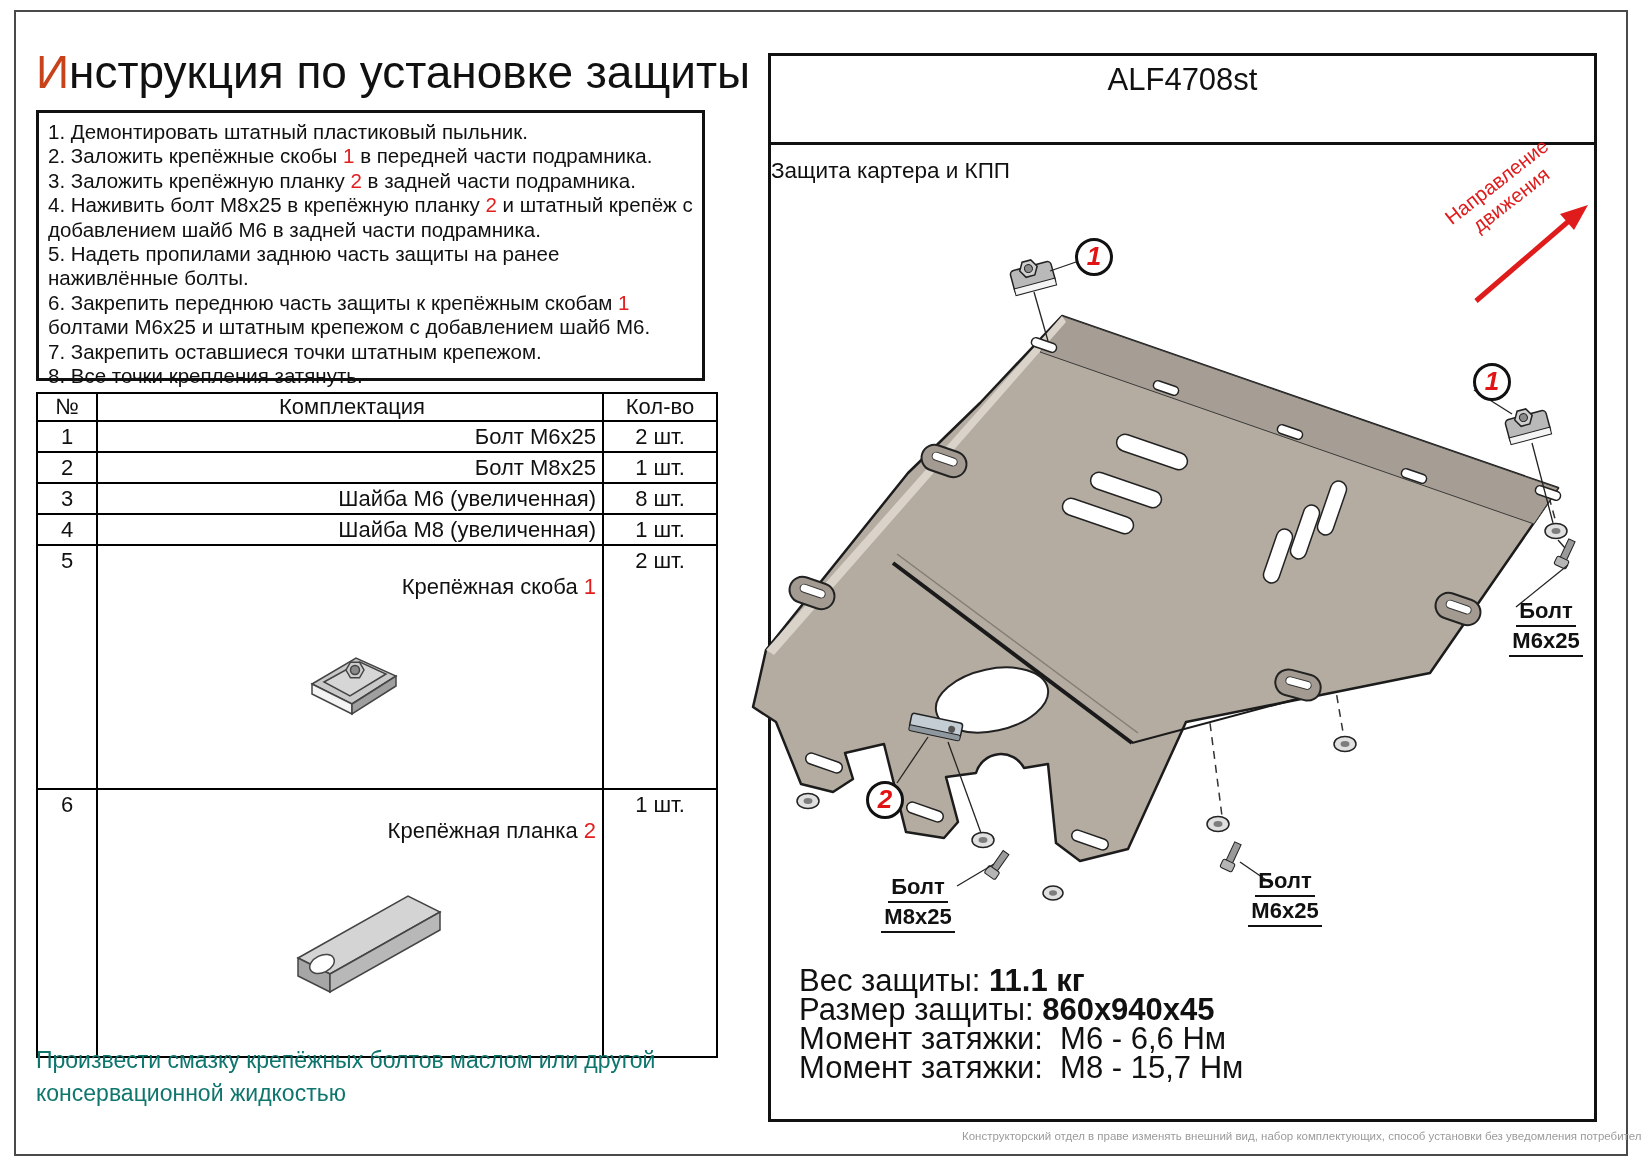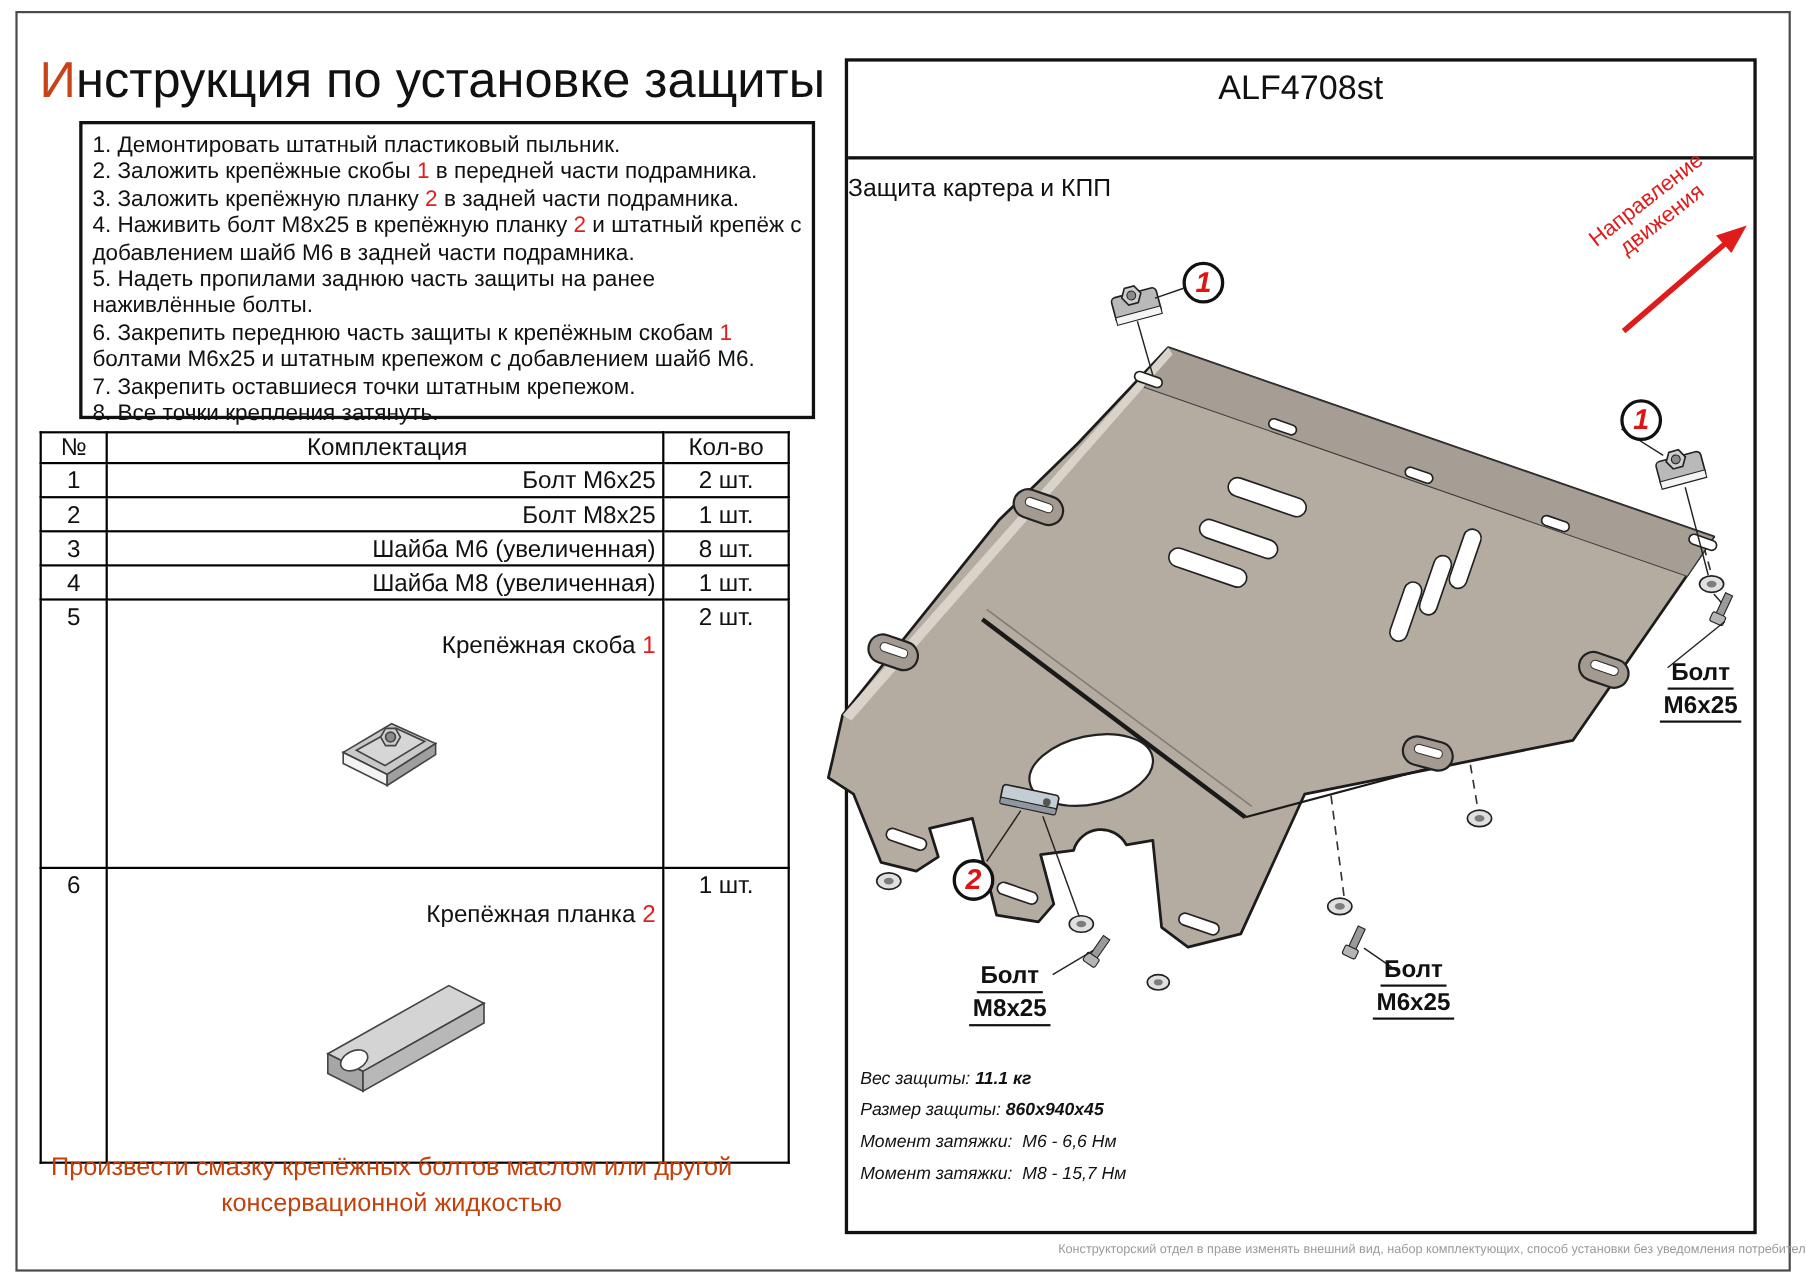--- a/index.html
+++ b/index.html
@@ -3,35 +3,35 @@
 <meta charset="utf-8">
 <style>
   html,body{margin:0;padding:0;background:#fff;width:1642px;height:1168px;overflow:hidden;
     font-family:"Liberation Sans", sans-serif;color:#111;}
   .abs{position:absolute;}
   #page-frame{left:14px;top:10px;width:1610px;height:1142px;border:2px solid #4a4a4a;}
   
   #doc-title{left:36px;top:46px;width:660px;font-size:46px;line-height:52px;white-space:nowrap;}
   #doc-title .tfirst{color:#c8431a;}
   #instruction-box{left:36px;top:110px;width:646px;height:252px;border:3px solid #111;
-    padding:7px 8px 6px 9px;font-size:20.5px;line-height:24.4px;margin-left:36px;}
+    padding:7px 8px 6px 9px;font-size:20.5px;line-height:24.4px;}
   #instruction-box p{margin:0;white-space:pre-wrap;}
   .red{color:#e31e1e;}
   #parts-table{left:36px;top:392px;border-collapse:collapse;}
   #parts-table td,#parts-table th{border:2px solid #000;font-size:22px;font-weight:normal;
     padding:0 6px;white-space:pre-wrap;}
   #parts-table .cnum{width:46px;text-align:center;}
   #parts-table .cname{width:488px;text-align:right;padding-left:10px;}
   #parts-table .cqty{width:100px;text-align:center;}
   #parts-table .rshort td{height:29px;}
   #parts-table .rtall td{vertical-align:top;}
   #parts-table .rtall td{padding-top:2px;}
   .part-img{display:block;}
   
-  #grease-note{left:24px;top:1044px;width:664px;text-align:center;color:#c2410c;
+  #grease-note{left:36px;top:1044px;width:664px;text-align:left;color:#0f766e;
     font-size:23px;line-height:33px;}
   
   #panel{left:768px;top:53px;width:823px;height:1063px;border:3px solid #111;}
   #panel-header{position:absolute;left:0;top:0;width:100%;height:86px;border-bottom:3px solid #111;}
   #panel-code{position:absolute;top:6px;left:0;width:100%;text-align:center;
     font-size:31px;font-weight:normal;}
   #panel-meta{position:absolute;left:0;top:48px;width:100%;display:flex;
     justify-content:space-between;box-sizing:border-box;padding:0 26px;font-size:22px;}
   #panel-subtitle{position:absolute;left:0;top:102px;width:100%;text-align:left;font-size:22.5px;}
   
@@ -45,21 +45,21 @@
   #callout-1b{left:1473px;top:363px;}
   #callout-2{left:866px;top:781px;}
   
   .bolt-label{text-align:center;font-size:22px;font-weight:bold;color:#111;}
   .bolt-label span{display:inline-block;border-bottom:2px solid #111;padding:0 3px 1px 3px;}
   #bolt-label-right{left:1498px;top:598px;width:96px;}
   #bolt-label-bl{left:874px;top:874px;width:88px;}
   #bolt-label-br{left:1240px;top:868px;width:90px;}
   .bolt-label .l2{margin-top:1px;}
   
-  #specs{left:782px;top:966px;font-size:16px;line-height:29px;font-style:italic;}
+  #specs{left:799px;top:966px;font-size:31px;line-height:29px;}
   #specs span{white-space:pre;}
   #specs .v{font-weight:bold;}
   
   #disclaimer{left:962px;top:1130px;width:566px;font-size:11.5px;color:#9b9b9b;white-space:nowrap;}
   #diagram-svg{left:0;top:0;pointer-events:none;}
 </style>
 </head>
 <body>
 
 <div id="page-frame" class="abs"></div>

